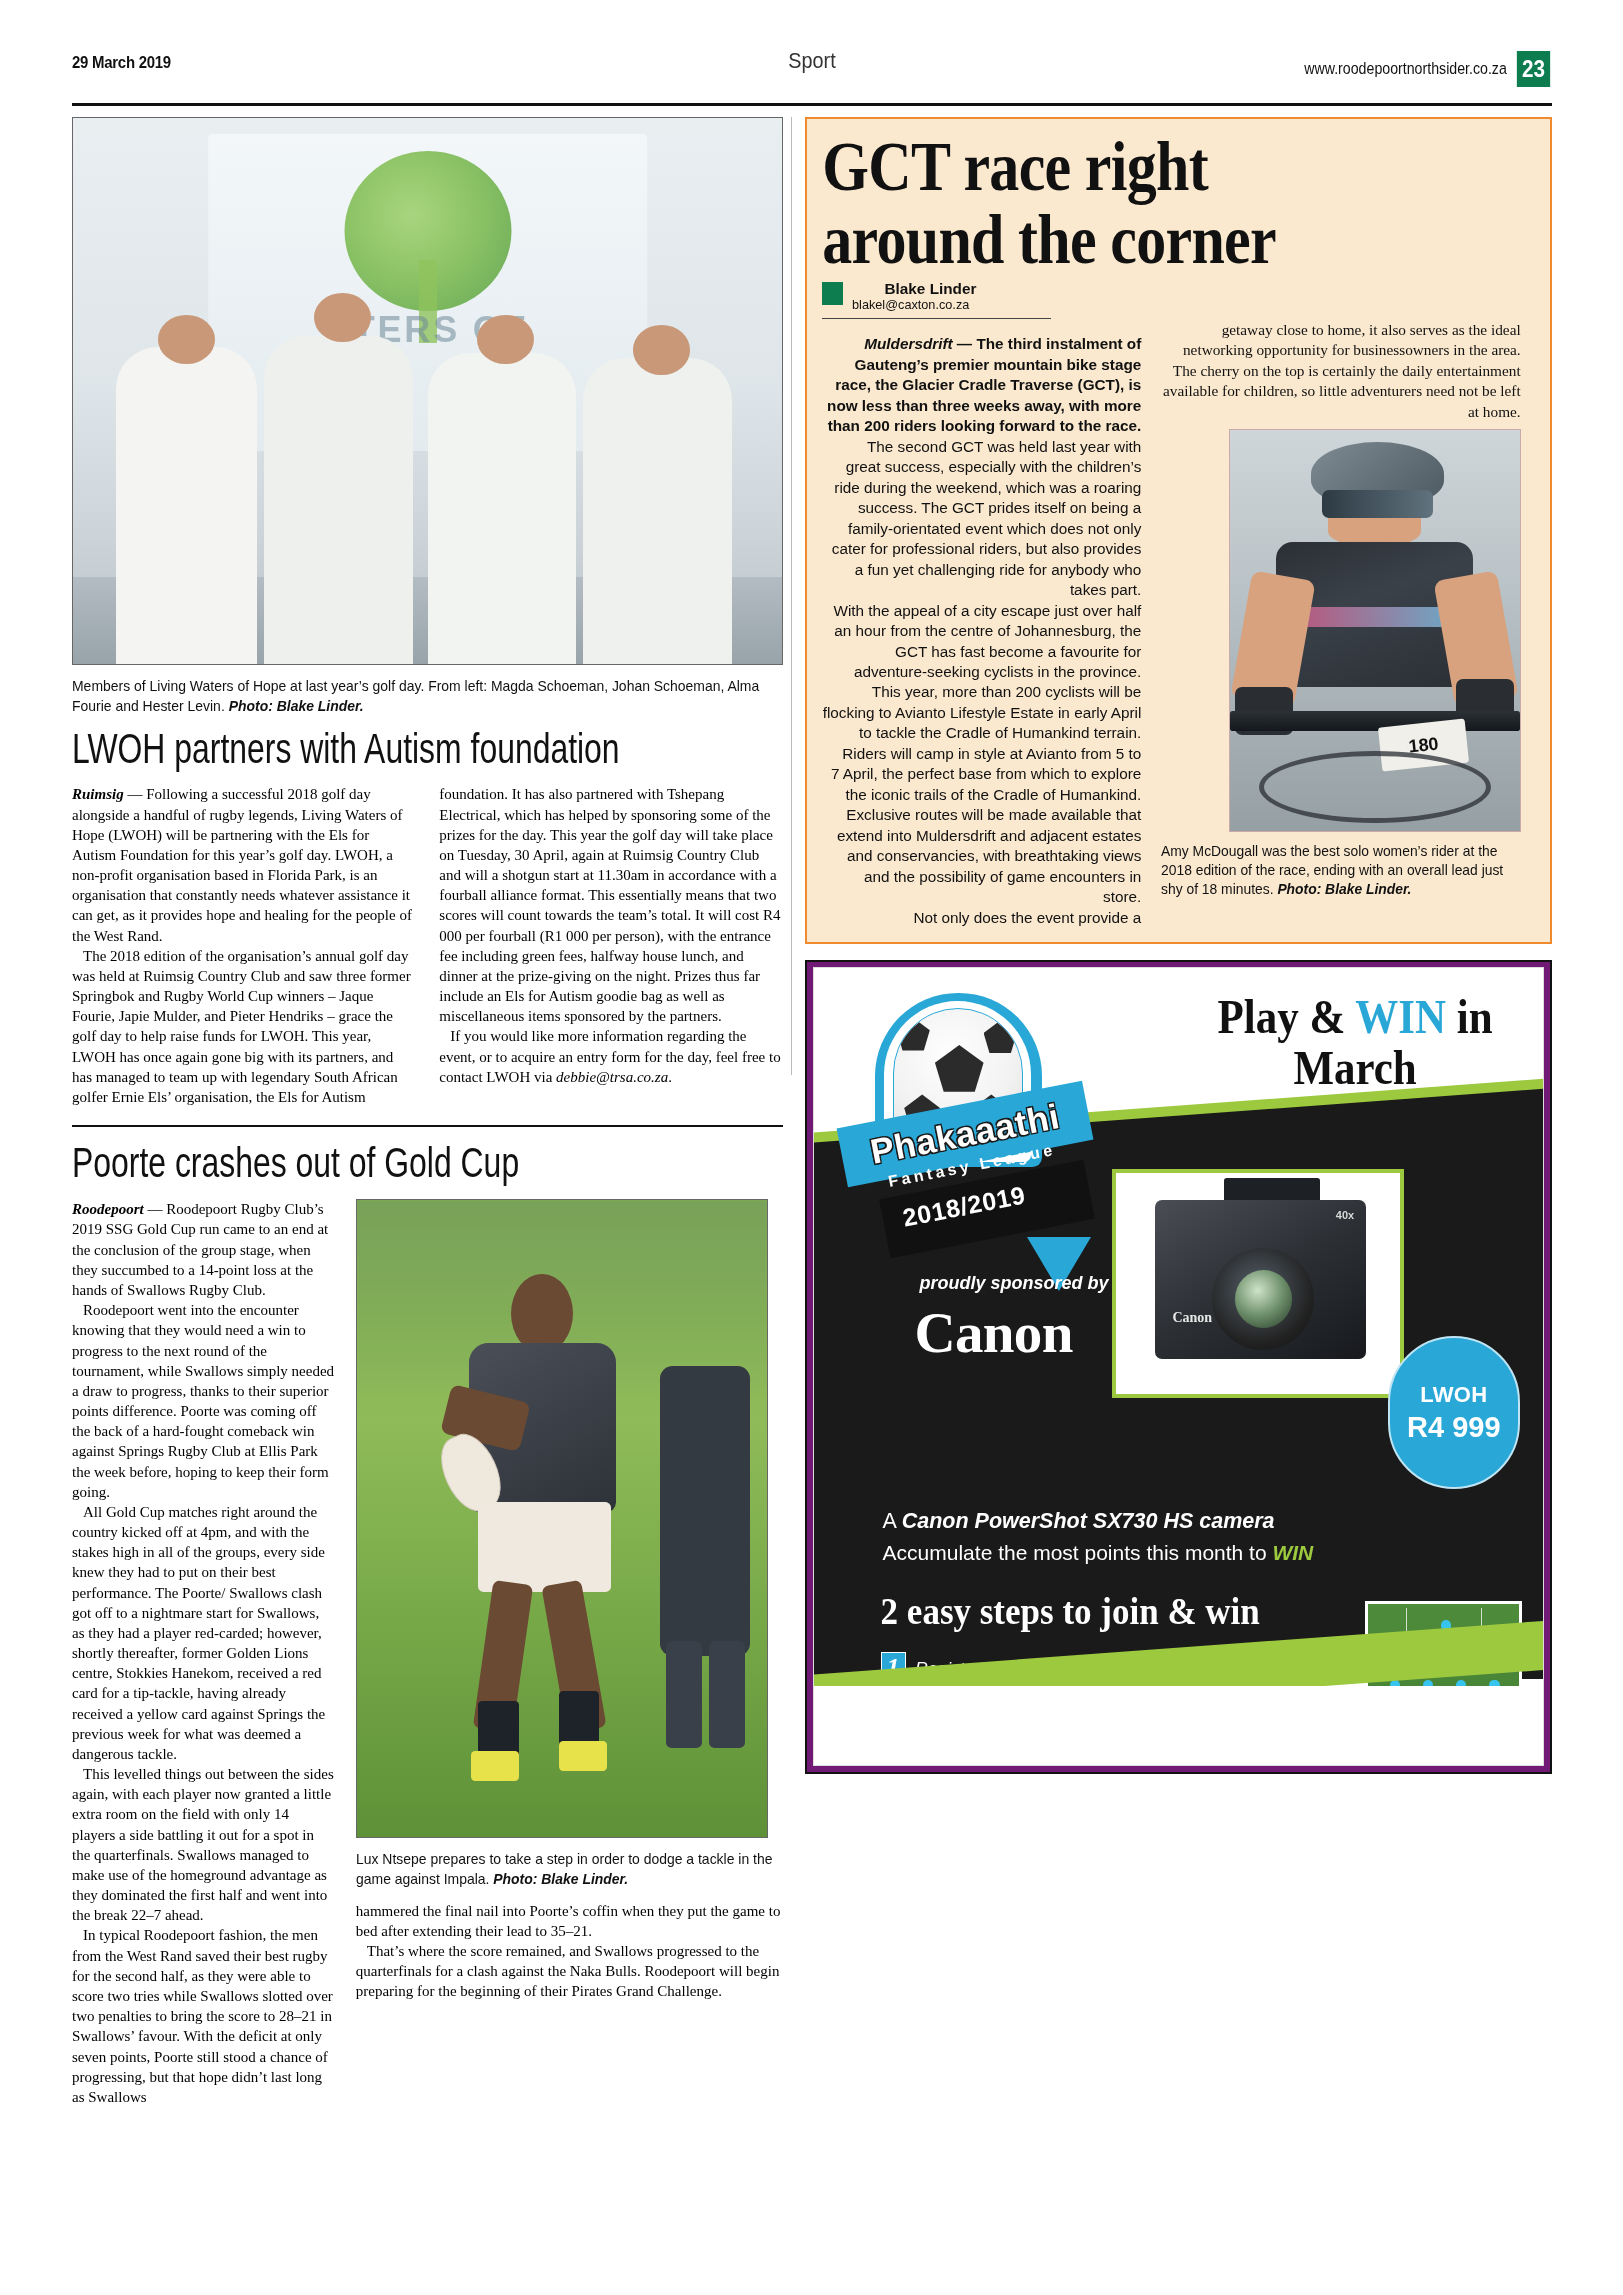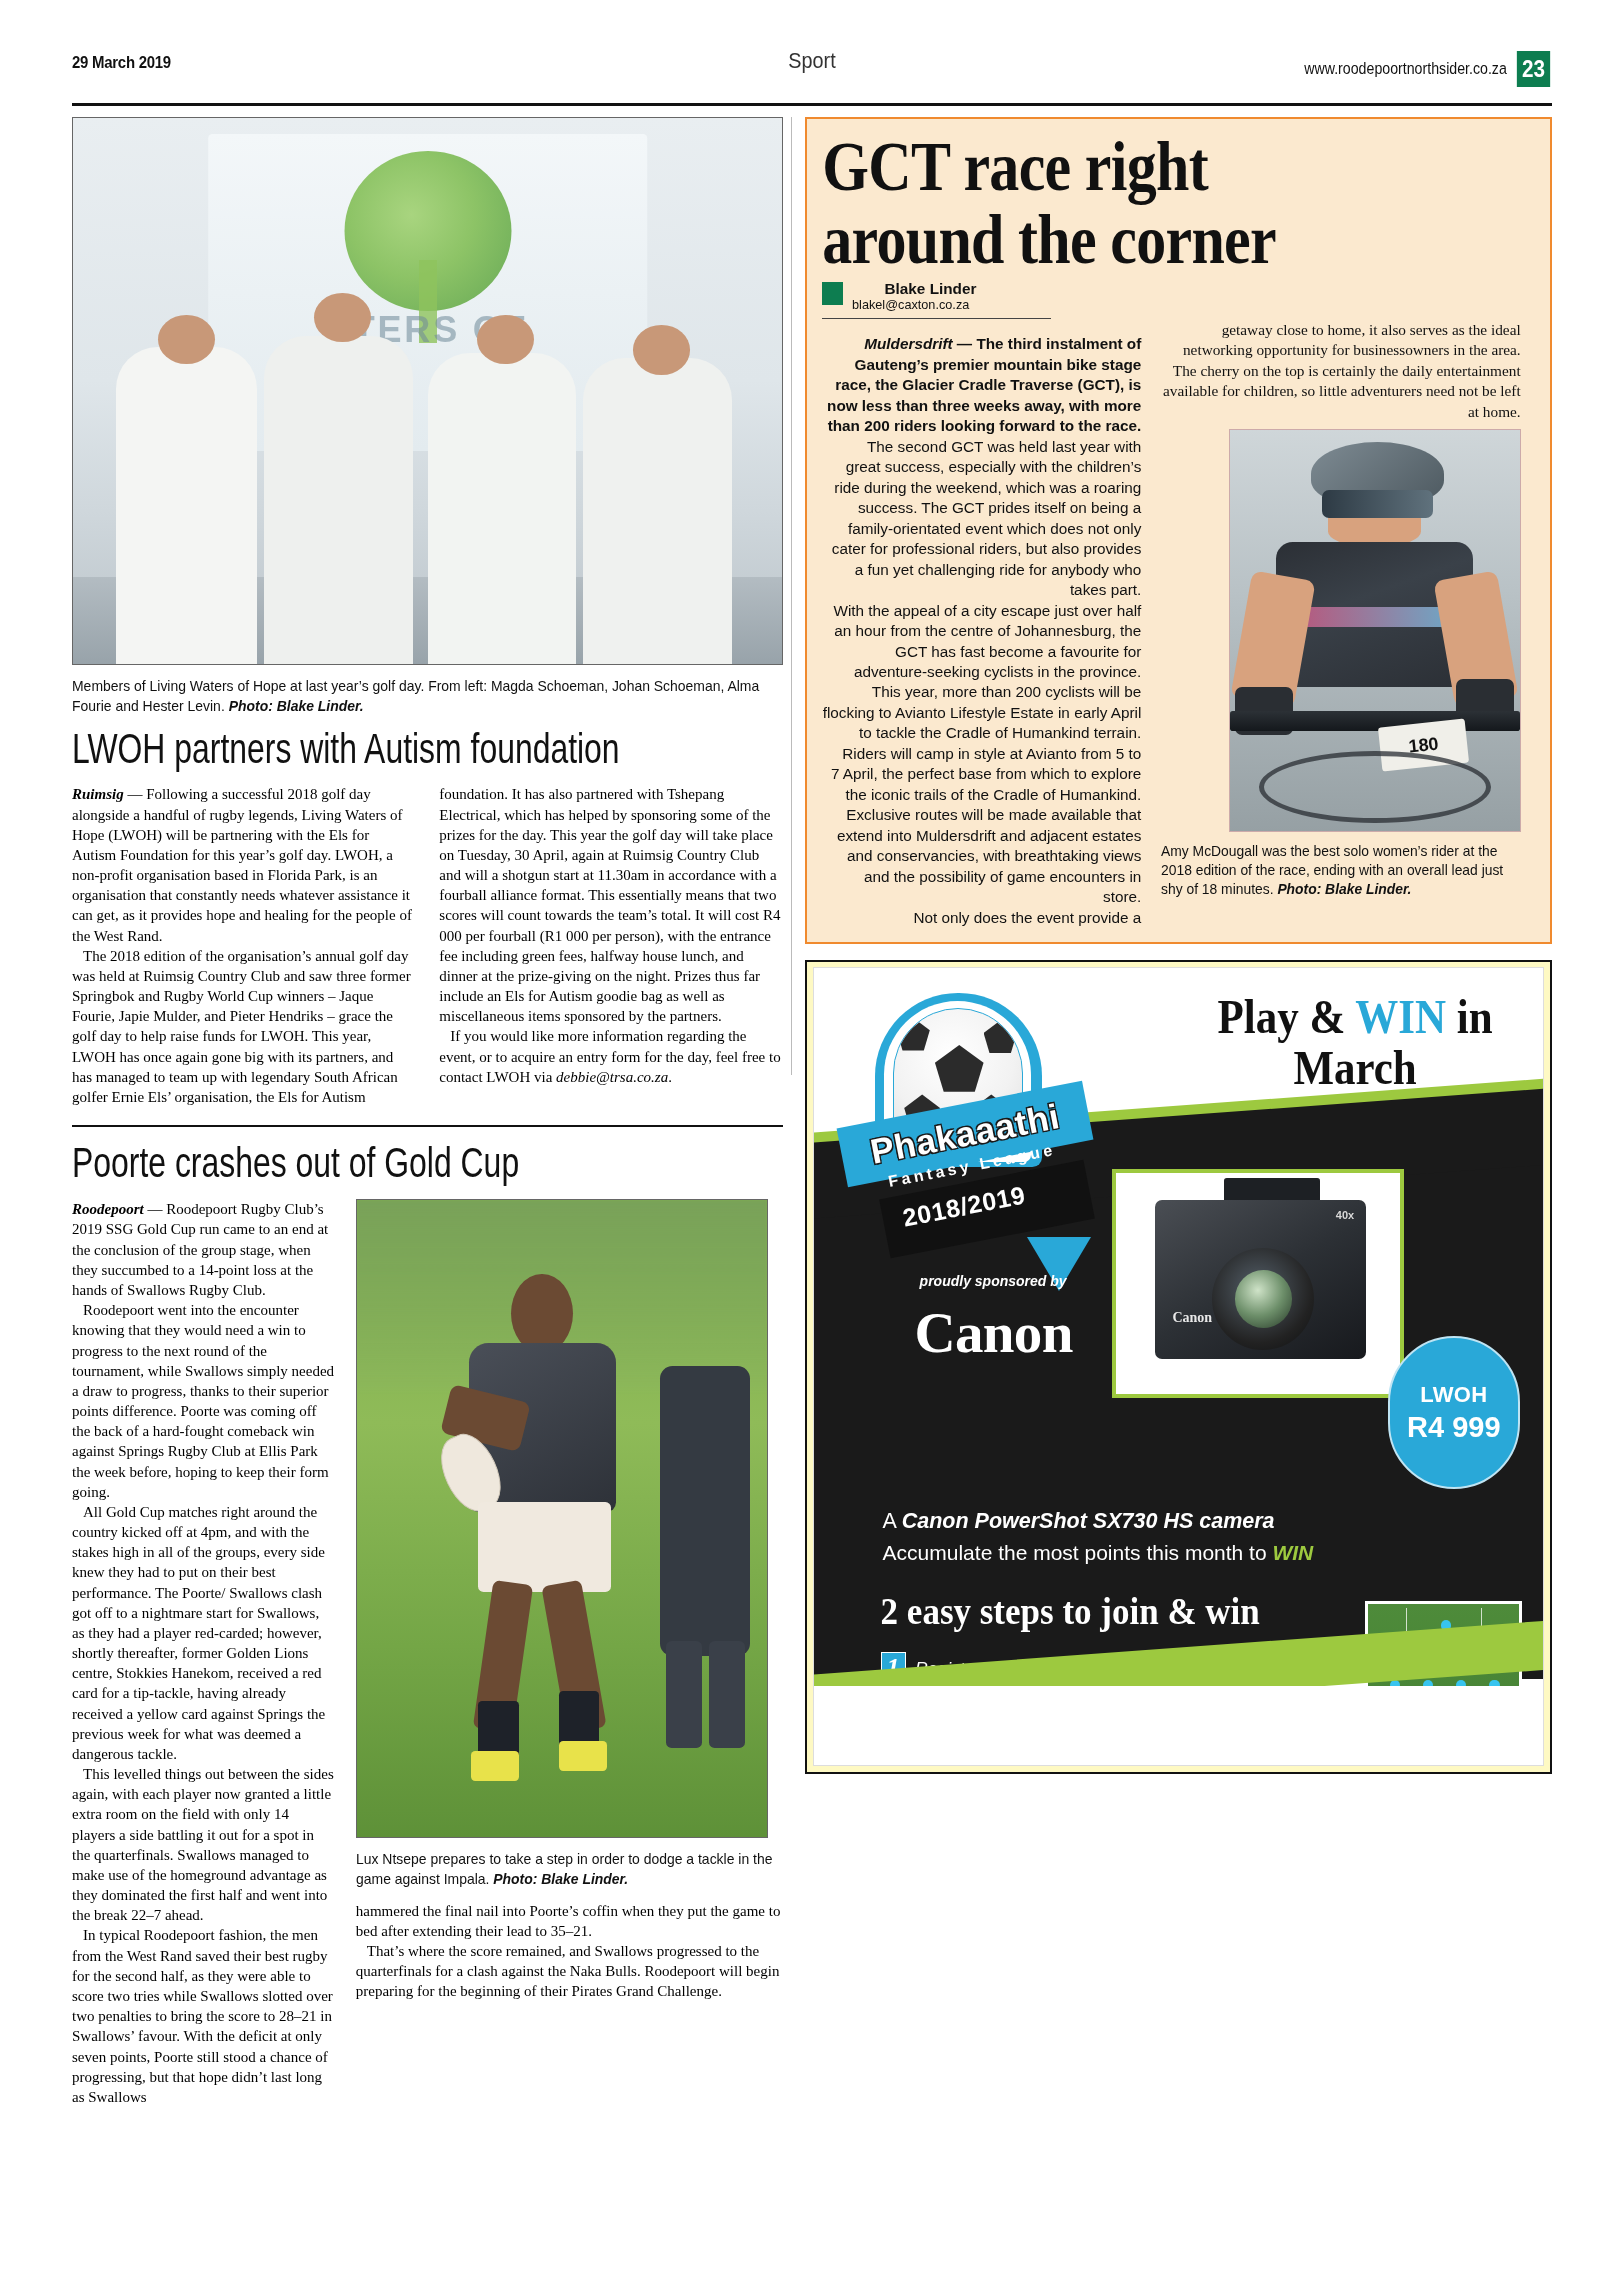--- a/index.html
+++ b/index.html
@@ -253,21 +253,21 @@
     border: 5.6px solid #2a2e33; border-radius: 50%; opacity:.75; }
 
   .cy-caption {
     font-family:"Liberation Sans", sans-serif; font-size: 14.6px; line-height:1.32; color:#111;
     margin-top: 9.7px; transform: scaleX(0.95); transform-origin: left top; width: 105%;
   }
   .cy-caption b { font-style: italic; font-weight:bold; }
 
   
   .ad {
-    position: relative; margin-top: 15.3px; border: 2.1px solid #111; background:#fef9c3;
+    position: relative; margin-top: 15.3px; border: 2.1px solid #111; background:#701a75;
     width: 747px; height: 814px; overflow:hidden;
   }
   .ad-inner { position:absolute; inset: 5.6px; border:0.7px solid #ddd; overflow:hidden; background:#fff; }
 
   .ad-white { position:absolute; left:0; right:0; top:0; height: 187px; background:#fff; }
   .ad-green-slash {
     position:absolute; left:-28px; top: 137px; width: 805px; height: 76px;
     background:#9dc93f; transform: rotate(-4.2deg);
   }
   .ad-black {
@@ -339,21 +339,21 @@
   }
   .logo-tri {
     position:absolute; left: 194px; top: 244px; width:0; height:0;
     border-left: 32px solid transparent; border-right: 32px solid transparent;
     border-top: 54px solid #29a8d8;
   }
 
   .ad-sponsor-by {
     position:absolute; left: 106px; top: 305px; color:#fff;
     font-family:"Liberation Sans", sans-serif; font-style:italic; font-weight:bold;
-    font-size: 14px;
+    font-size: 18px;
   }
   .ad-canon-white {
     position:absolute; left: 101px; top: 332px; color:#fff;
     font-family:"Liberation Serif", serif; font-weight:bold; font-size: 57px;
     letter-spacing: -0.7px;
   }
 
   .ad-cam-frame {
     position:absolute; left: 298px; top: 201px; width: 292px; height: 229px;
     background:#fff; border: 4.2px solid #9dc93f;

